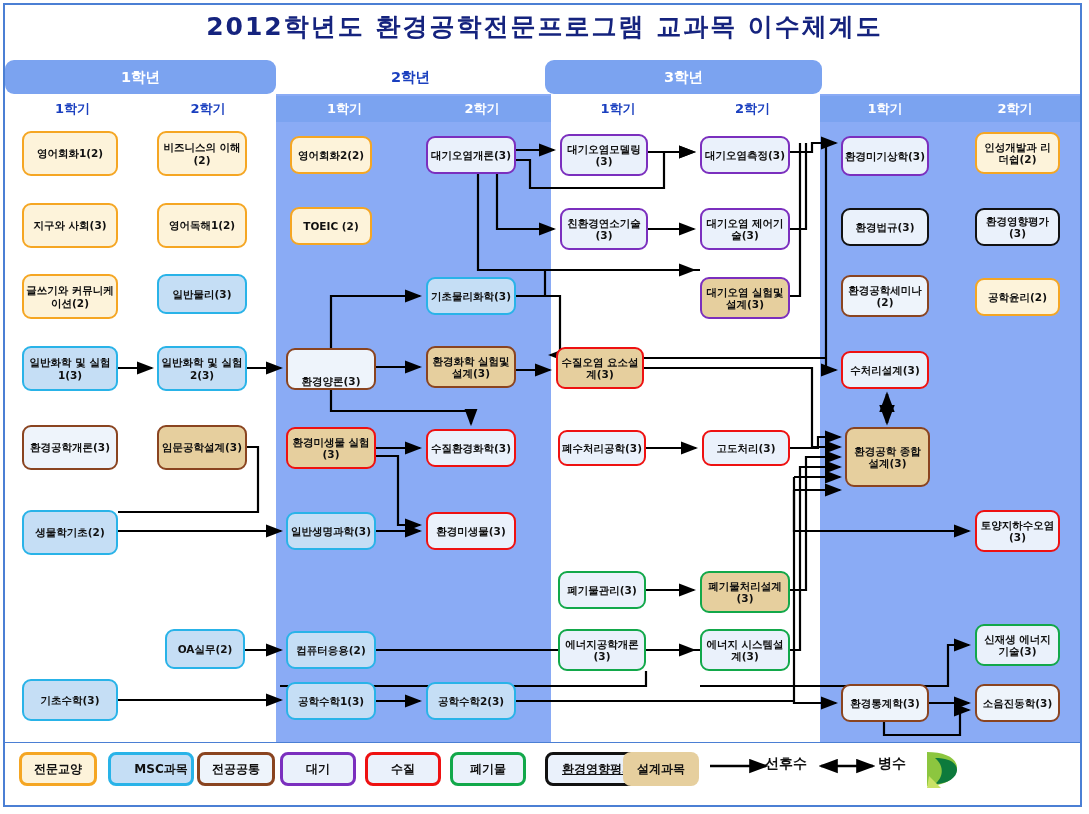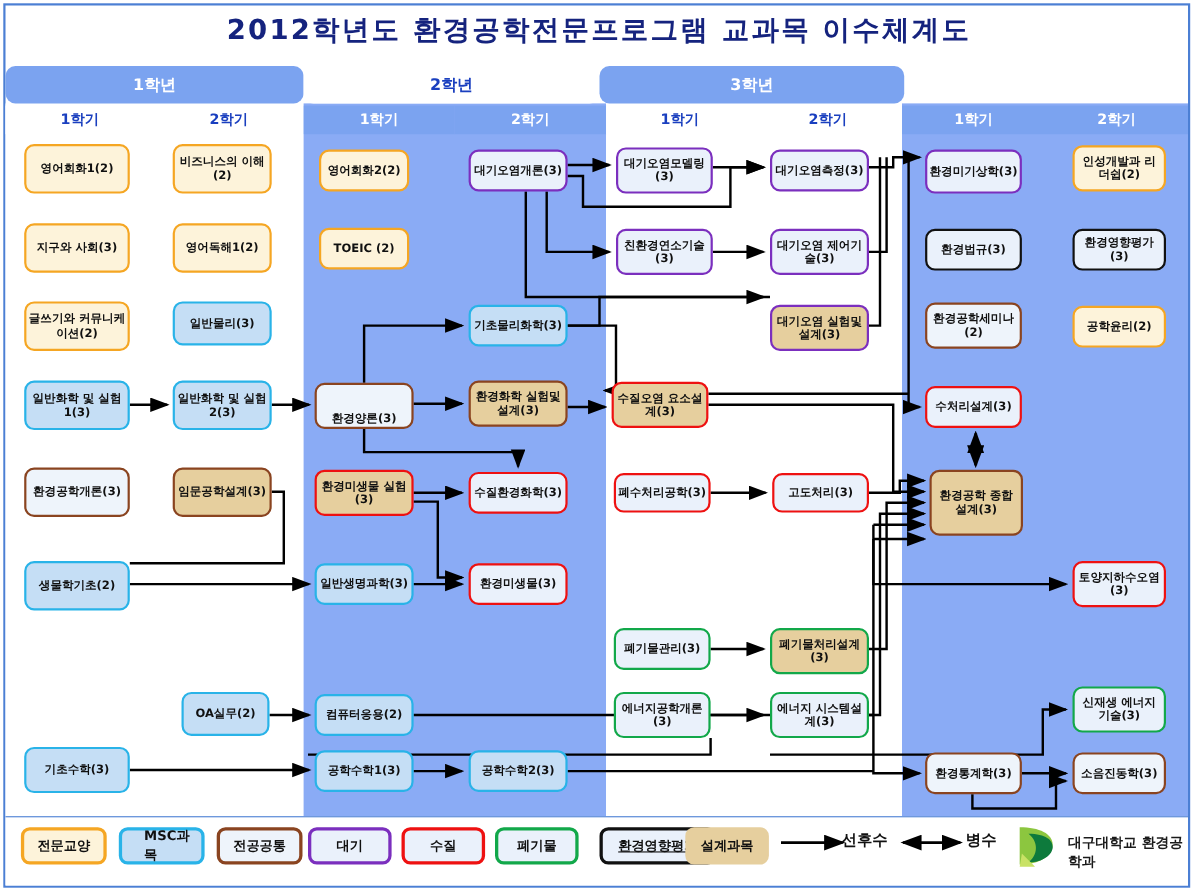--- a/index.html
+++ b/index.html
@@ -301,21 +301,21 @@
       <div class="node" style="left: 975px; top: 684px; width: 85px; height: 38px; border: 2.5px solid rgb(138, 68, 32); background: rgb(238, 244, 251);">
         <span>소음진동학(3)</span>
       </div>
     </div>
 
   <div id="legendbar">
     <div id="legendchips">
         <div class="lgchip" style="left: 14px; top: 9px; width: 78px; border: 3px solid rgb(245, 166, 35); background: rgb(253, 243, 218);">
           <span>전문교양</span>
         </div>
-        <div class="lgchip" style="left: 103px; top: 9px; width: 78px; border: 3px solid rgb(41, 179, 232); background: rgb(197, 222, 245); padding-left: 20px;">
+        <div class="lgchip" style="left: 103px; top: 9px; width: 86px; border: 3px solid rgb(41, 179, 232); background: rgb(197, 222, 245); padding-left: 20px;">
           <span>MSC과목</span>
         </div>
         <div class="lgchip" style="left: 192px; top: 9px; width: 78px; border: 3px solid rgb(138, 68, 32); background: rgb(238, 244, 251);">
           <span>전공공통</span>
         </div>
         <div class="lgchip" style="left: 275px; top: 9px; width: 76px; border: 3px solid rgb(123, 47, 190); background: rgb(234, 241, 251);">
           <span>대기</span>
         </div>
         <div class="lgchip" style="left: 360px; top: 9px; width: 76px; border: 3px solid rgb(238, 17, 17); background: rgb(234, 241, 251);">
           <span>수질</span>
@@ -352,15 +352,14 @@
       </defs>
       <path d="M4,15 L56,15" stroke="#000" stroke-width="2.4" fill="none" marker-end="url(#lah2)" marker-start="url(#lah2b)"></path>
     </svg>
     <div class="lgtxt" style="left:873px;top:12px;">병수</div>
 
     <svg style="position:absolute;left:916px;top:3px;width:46px;height:44px;">
       <path d="M6,6 L6,40 C24,40 36,32 36,22 C36,12 24,6 6,6 z" fill="#8cc63f"></path>
       <path d="M14,12 C30,12 36,18 36,24 C36,31 27,38 14,38 C22,32 24,20 14,12 z" fill="#0d7a3c"></path>
       <path d="M8,30 L20,42 L6,42 z" fill="#c9e265"></path>
     </svg>
-    <div id="logotext" style="left:966px;top:15px;">대구대학교 환경공학과</div>
   </div>
 </div>
 
 </body></html>

